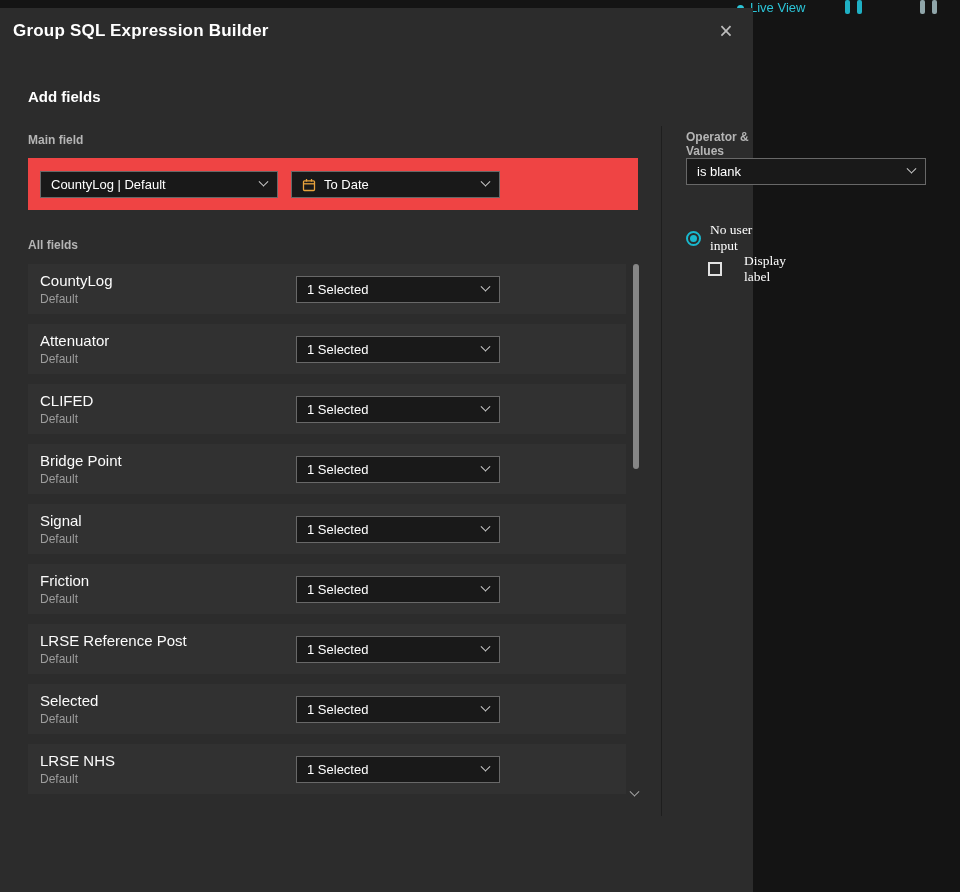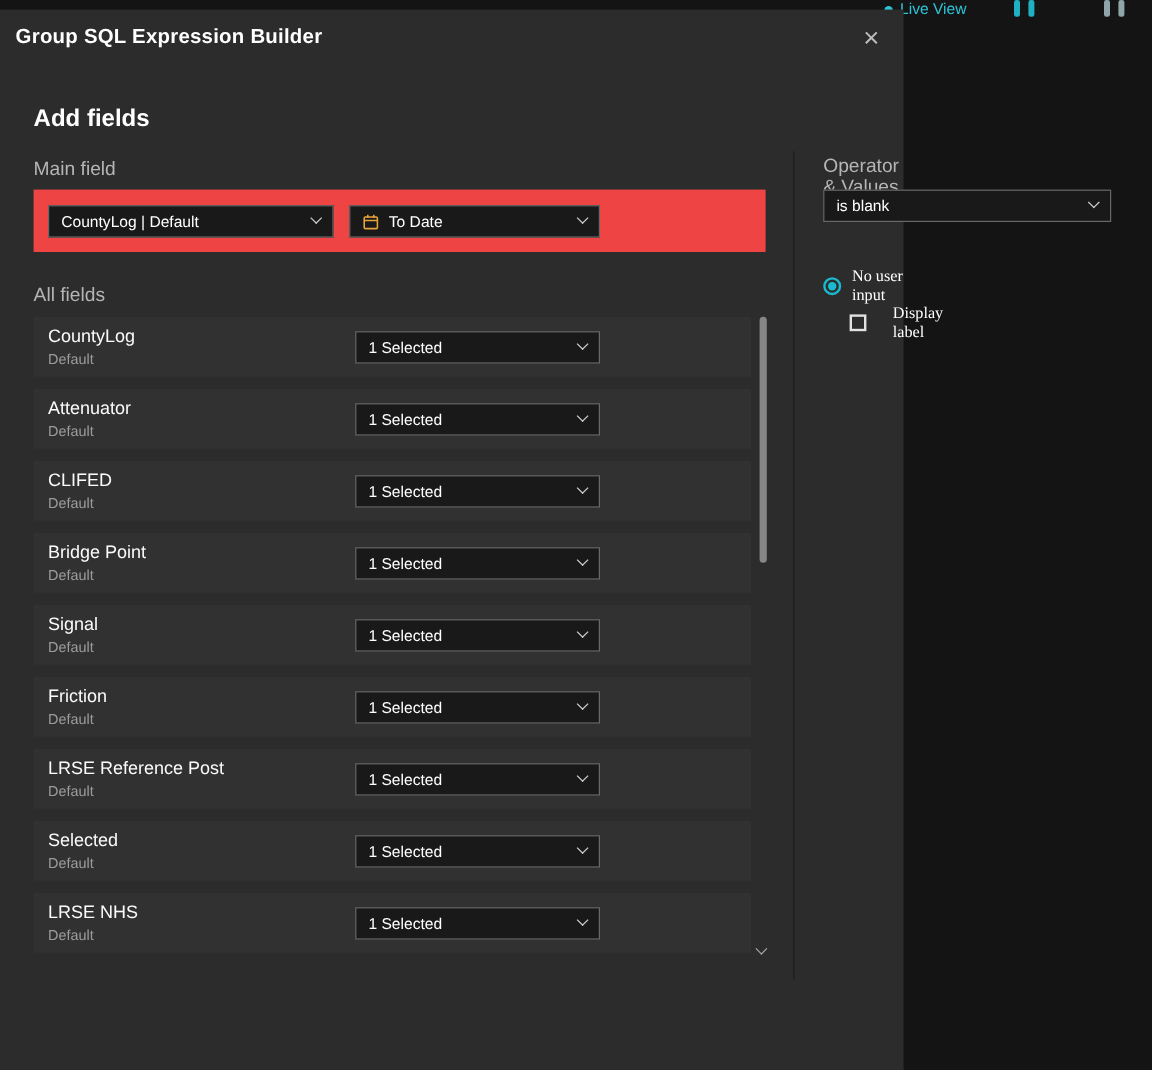--- a/index.html
+++ b/index.html
@@ -13,22 +13,22 @@
   .rem-bar { position:absolute; top:0; width:5px; height:14px; border-radius:2px; z-index:1; }
 
   
   .dialog { position:absolute; left:0; top:8px; width:753px; height:884px; background:#2c2c2c; z-index:2; }
 
   .dlg-title { position:absolute; left:13px; top:13px; font-size:17px; font-weight:600; color:#ffffff; letter-spacing:.2px; }
   .dlg-close { position:absolute; right:12px; top:8px; width:30px; height:30px; background:none; border:none;
                color:#bdbdbd; font-size:23px; line-height:30px; text-align:center; cursor:pointer;
                font-family:"Liberation Sans", sans-serif; }
 
-  .section-title { position:absolute; left:28px; top:80px; font-size:20px; font-weight:700; color:#ffffff; }
-  .sublabel { position:absolute; font-size:16px; font-weight:400; color:#b5b5b5; }
+  .section-title { position:absolute; left:28px; top:80px; font-size:15px; font-weight:700; color:#ffffff; }
+  .sublabel { position:absolute; font-size:12px; font-weight:700; color:#b5b5b5; }
 
   
   .dd { background:#191919; border:1px solid #686868; height:27px; display:flex; align-items:center;
         padding:0 10px; color:#ffffff; font-size:13px; cursor:pointer; }
   .dd .chev { margin-left:auto; }
   .chev { display:inline-block; width:7px; height:7px; border-right:1.6px solid #cfcfcf;
           border-bottom:1.6px solid #cfcfcf; transform:rotate(45deg) translate(-2px,-2px); }
 
   
   .main-strip { position:absolute; left:28px; top:150px; width:610px; height:52px; background:#ef4444; }

